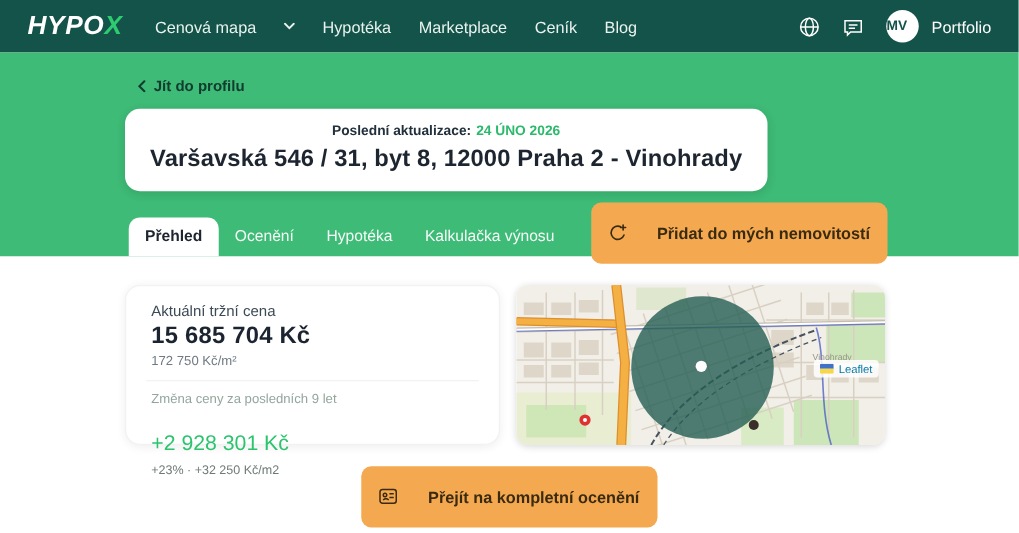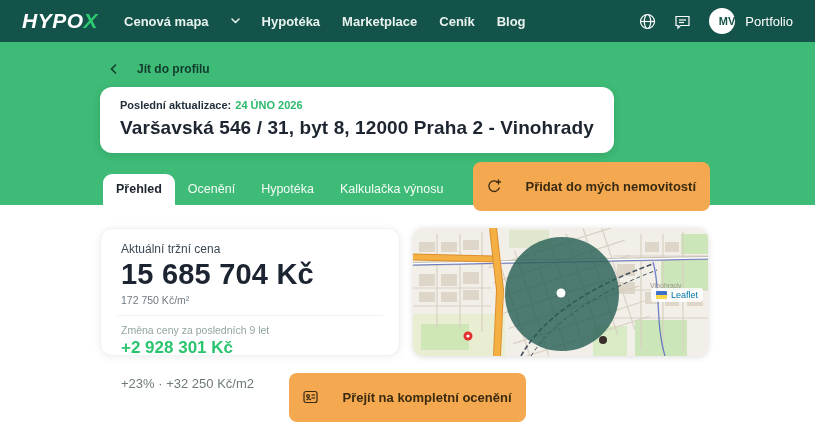--- a/index.html
+++ b/index.html
@@ -3,53 +3,53 @@
 <meta charset="utf-8">
 <style>
   * { box-sizing: border-box; margin: 0; padding: 0; }
   html,body { width:815px; height:426px; overflow:hidden; }
   body { font-family:"Liberation Sans", sans-serif; background:#fff; }
 
   
   .navbar { height:42px; background:#14534a; display:flex; align-items:center; padding:0 22px; gap:26px; }
   .logo { font-size:21px; font-weight:800; letter-spacing:.5px; color:#fff; display:flex;font-style:italic; }
   .logo .accent { color:#2ecc71; }
-  .nav-links { display:flex; align-items:center; gap:22px;font-weight:bold; }
+  .nav-links { display:flex; align-items:center; gap:22px; }
   .nav-link { color:#e8f2ee; font-size:13px; cursor:pointer; display:flex; align-items:center; gap:5px; white-space:nowrap; }
   .nav-right { margin-left:auto; display:flex; align-items:center; gap:18px; }
   .icon-btn { display:flex; align-items:center; justify-content:center; cursor:pointer; }
-  .avatar { width:26px; height:26px; border-radius:50%; background:#fff; color:#14534a; font-size:11px; font-weight:700; display:flex; align-items:center; justify-content:flex-end; }
+  .avatar { width:26px; height:26px; border-radius:50%; background:#fff; color:#14534a; font-size:11px; font-weight:700; display:flex; align-items:center; justify-content:flex-start; }
   .portfolio { color:#fff; font-size:13px; margin-left:-8px; cursor:pointer; }
 
   
   .hero { height:163px; background:#3ebb76; display:flex; flex-direction:column; padding-top:20px; position:relative; }
-  .back-link { margin-left:110px; display:flex; align-items:center; gap:20px; color:#123c2e; font-size:12px; font-weight:600; cursor:pointer; width:fit-content; }
-  .address-card { margin:11px 0 0 100px; width:fit-content; background:#fff; border-radius:12px; padding:12px 20px 14px; box-shadow:0 2px 8px rgba(0,0,0,.12); }
+  .back-link { margin-left:110px; display:flex; align-items:center; gap:6px; color:#123c2e; font-size:12px; font-weight:600; cursor:pointer; width:fit-content; }
+  .address-card { margin:11px 0 0 100px; width:fit-content; background:#fff; border-radius:12px; padding:12px 20px 14px; box-shadow:0 2px 8px rgba(0,0,0,.12);text-align:center; }
   .updated-line { font-size:11px; font-weight:700; color:#22303c; }
   .updated-date { color:#2bb96b; margin-left:4px; }
   .address-title { font-size:19px; font-weight:700; color:#1d2530; margin-top:6px; letter-spacing:.1px; }
 
   .tab-row { margin-top:auto; display:flex; align-items:flex-end; padding:0 105px 0 103px; }
   .tab { padding:8px 13px 9px; font-size:12.5px; color:rgba(255,255,255,.95); cursor:pointer; white-space:nowrap; }
   .tab.active { background:#fff; color:#1d2530; font-weight:600; border-radius:9px 9px 0 0; }
   .tab-spacer { flex:1; }
   .btn-orange { background:#f4a950; border:none; border-radius:8px; color:#3a2a10; font-family:inherit; font-weight:600; font-size:13px; padding:17px 14px; display:flex; gap:24px; cursor:pointer; white-space:nowrap; }
   .tab-row .btn-orange { transform:translateY(6px); z-index:2; }
 
   
   .content { background:#fff; padding-top:23px; }
   .columns { display:flex; padding-left:100px; gap:13px; }
   .price-card { width:300px; height:128px; background:#fff; border:1px solid #f1f2f2; border-radius:12px; box-shadow:0 1px 8px rgba(0,0,0,.07); padding:13px 20px 12px; }
   .price-label { font-size:12px; color:#3c4a56; }
-  .price-value { font-size:29px; font-weight:800; color:#1b2430; margin-top:2px; letter-spacing:.2px; }
+  .price-value { font-size:19px; font-weight:800; color:#1b2430; margin-top:2px; letter-spacing:.2px; }
   .price-per { font-size:10.5px; color:#707a84; margin-top:3px; }
   .card-divider { border-top:1px solid #f0f3f2; margin:9px -4px 8px; }
   .change-label { font-size:10.5px; color:#93a69d; }
-  .change-value { font-size:17px; font-weight:700; color:#2bc46e; margin-top:2px; }
-  .change-detail { font-size:13px; color:#6f7a76; margin-top:18px; }
+  .change-value { font-size:17px; font-weight:400; color:#2bc46e; margin-top:20px; }
+  .change-detail { font-size:10px; color:#6f7a76; margin-top:6px; }
 
   .map-wrap { width:295px; height:128px; border-radius:10px; overflow:hidden; position:relative; box-shadow:0 1px 6px rgba(0,0,0,.15); cursor:grab; }
   .leaflet-attr { position:absolute; right:5px; top:60px; background:rgba(255,255,255,.85); border-radius:3px; padding:2px 5px; display:flex; align-items:center; gap:4px; font-size:9px; color:#0078a8; z-index:5; }
   .ua-flag { width:11px; height:8px; display:flex; flex-direction:column; border-radius:1px; overflow:hidden; }
   .ua-flag .b { flex:1; background:#4071c9; } .ua-flag .y { flex:1; background:#f7d648; }
 
   .bottom-action { display:flex; justify-content:center; margin-top:17px; }
 </style>
 </head>
 <body>

